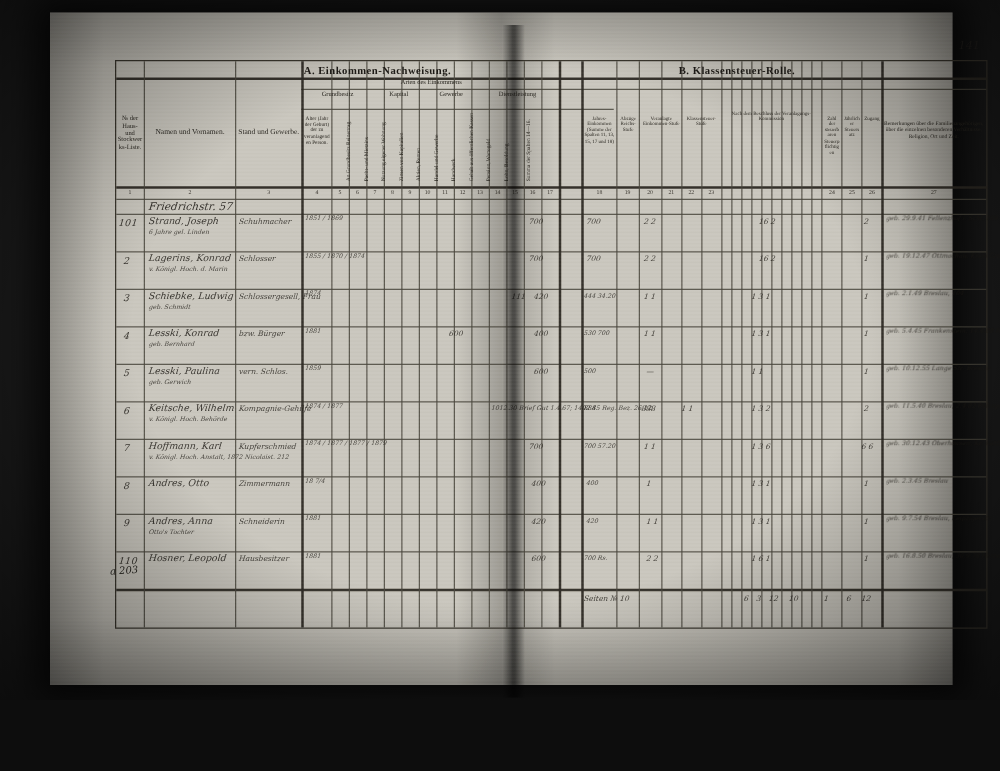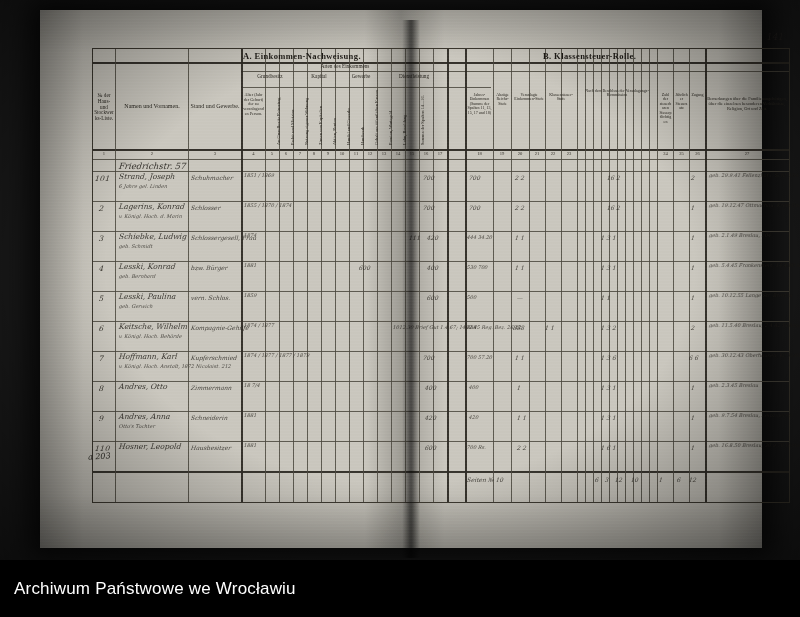--- a/index.html
+++ b/index.html
@@ -483,17 +483,14 @@
         <div class="stamp" style="left:-4px; top:404px;">a 203</div>
 
       </div>
 
       <div class="gutter"></div>
     </div>
 
     <div class="vignette"></div>
   </div>
 
-  <div class="caption-bar">
-    <div class="caption-text">Archiwum Państwowe we Wrocławiu</div>
-  </div>
 
 </div>
 
 </body></html>

